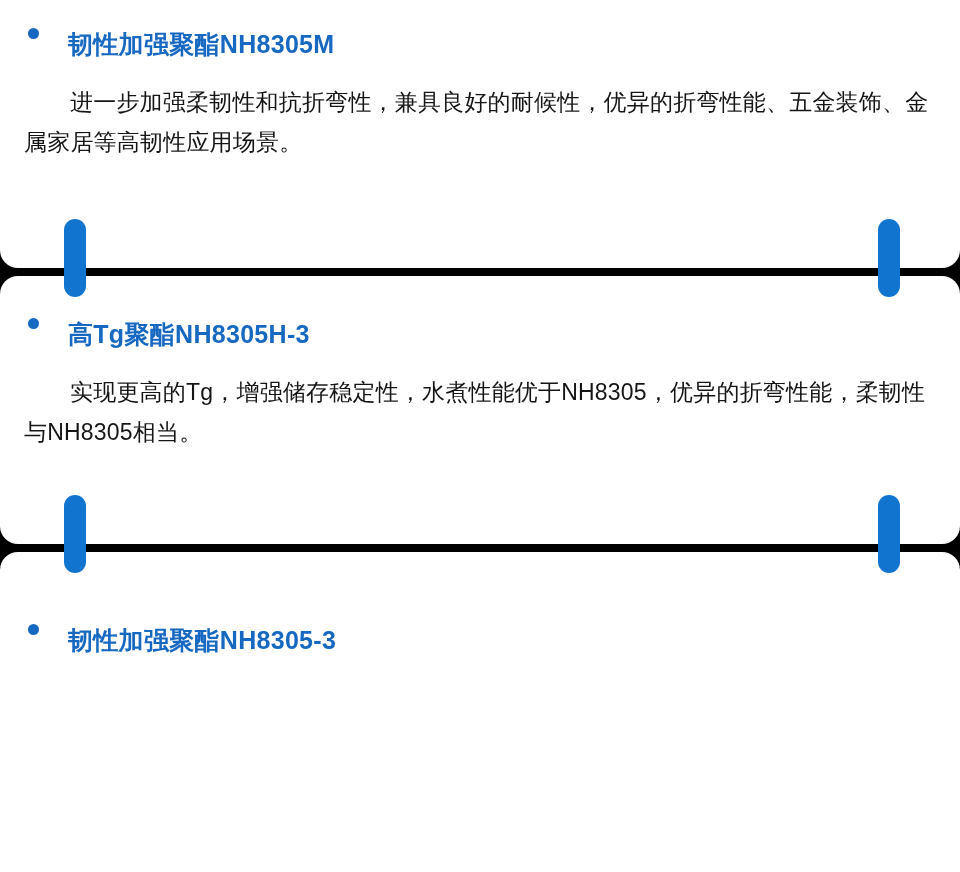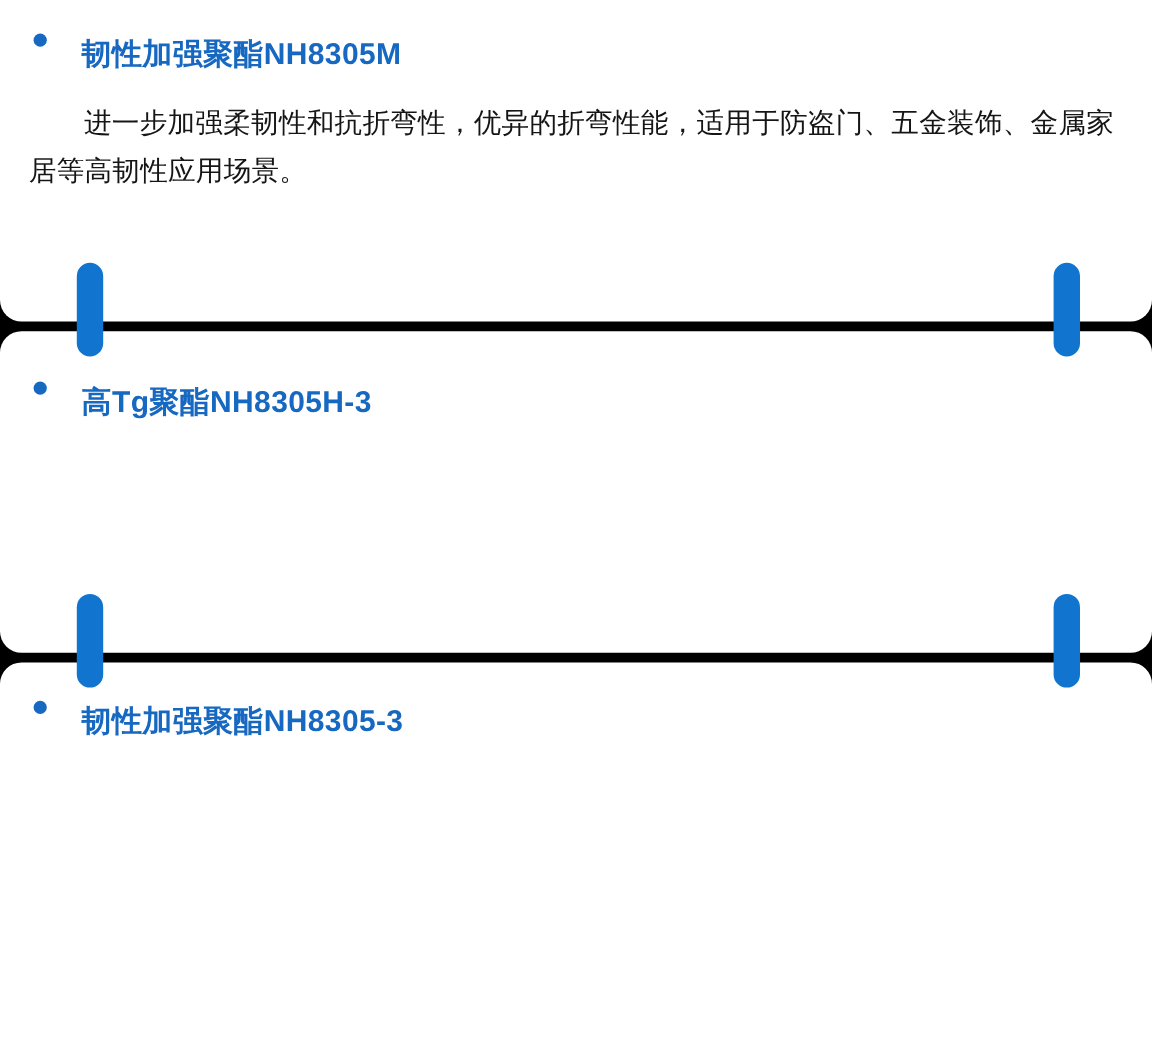--- a/index.html
+++ b/index.html
@@ -46,21 +46,21 @@
     display: flex;
     padding-left: 28px;
     font-size: 25px;
     font-weight: bold;
     color: #1668c1;
     letter-spacing: 0.3px;
     gap: 13px;
   }
   .card-1 .heading { padding-top: 28px; }
   .card-2 .heading { padding-top: 42px; }
-  .card-3 .heading { padding-top: 32px; }
+  .card-3 .heading { padding-top: 72px; }
   .bullet {
     width: 11px;
     height: 11px;
     border-radius: 50%;
     background: #1668c1;
     margin-right: 16px;
     flex: 0 0 auto;
   }
   .body-text {
     margin: 22px 22px 0 24px;
@@ -85,28 +85,29 @@
 </head>
 <body>
 
 <div class="page">
 
   <div class="card card-1">
     <div class="heading">
       <span class="bullet"></span>
       <span>韧性加强聚酯NH8305M</span>
     </div>
-    <p class="body-text">进一步加强柔韧性和抗折弯性，优异的折弯性能，适用于防盗门、五金装饰、金属家居等高韧性应用场景。</p>
+    <p class="body-text">进一步加强柔韧性和抗折弯性，兼具良好的耐候性，优异的折弯性能、五金装饰、金属家居等高韧性应用场景。</p>
   </div>
 
   <div class="card card-2">
     <div class="heading">
       <span class="bullet"></span>
       <span>高Tg聚酯NH8305H-3</span>
     </div>
+    <p class="body-text">实现更高的Tg，增强储存稳定性，水煮性能优于NH8305，优异的折弯性能，柔韧性与NH8305相当。</p>
   </div>
 
   <div class="card card-3">
     <div class="heading">
       <span class="bullet"></span>
       <span>韧性加强聚酯NH8305-3</span>
     </div>
   </div>
 
   <div class="connector conn-left-1"></div>

